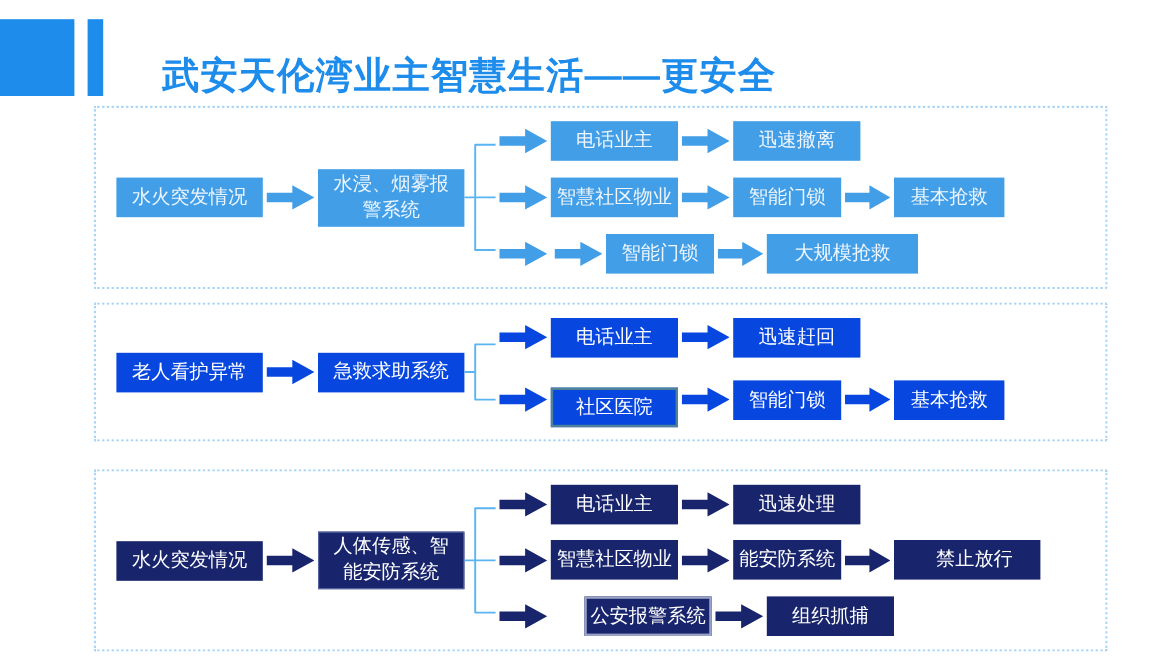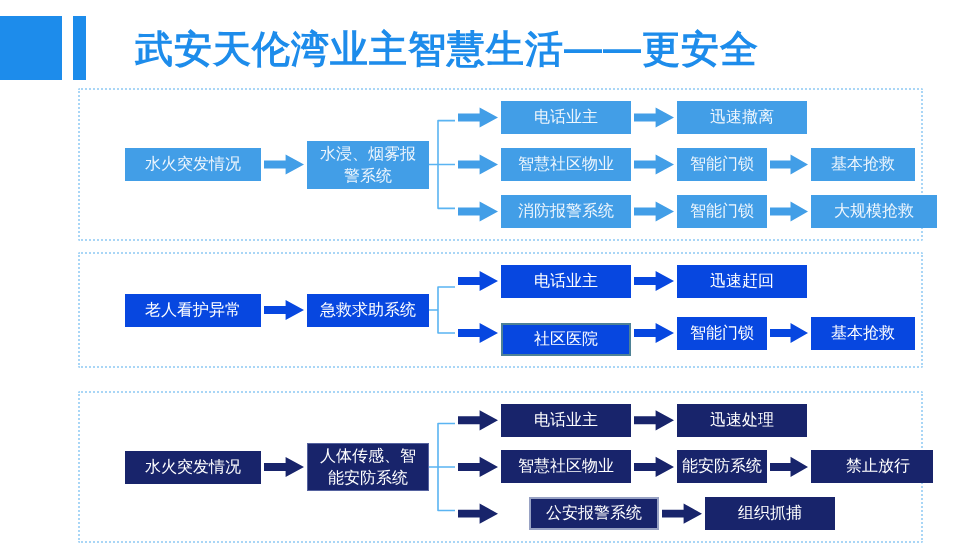--- a/index.html
+++ b/index.html
@@ -7,22 +7,22 @@
     position:relative;
     width:972px;height:547px;
     background:#ffffff;
     overflow:hidden;
     font-family:"Liberation Sans","DejaVu Sans",sans-serif;
   }
   
   .decor-square{position:absolute;left:0;top:16px;width:62px;height:64px;background:var(--accent);}
   .decor-bar{position:absolute;left:73px;top:16px;width:13px;height:64px;background:var(--accent);}
   .slide-title{
-    position:absolute;left:135px;top:24px;
-    font-size:38px;font-weight:bold;color:var(--accent);
+    position:absolute;left:135px;top:42px;
+    font-size:31px;font-weight:bold;color:var(--accent);
     letter-spacing:1px;white-space:nowrap;
   }
   
   .panel{
     position:absolute;left:78px;width:845px;
     border:2px dotted var(--panel-border);
     border-radius:2px;
     box-sizing:border-box;
     display:flex;align-items:stretch;
   }
@@ -34,25 +34,25 @@
   .node{
     display:flex;align-items:center;justify-content:center;
     text-align:center;
     height:33px;
     font-size:16px;
     flex:0 0 auto;
     box-sizing:border-box;
   }
   .system{white-space:pre-line;line-height:1.35;}
   .two-line{height:48px;}
-  .w-trigger{width:136px;margin-left:28px;}
+  .w-trigger{width:122px;}
   .w-system{width:122px;}
-  .w-c{width:130px;}
+  .w-c{width:106px;}
   .w-d{width:90px;}
-  .w-e{width:104px;}
+  .w-e{width:92px;}
   .w-f{width:126px;text-align:center;}
   .w-g{width:122px;padding-left:12px;}
   
   .panel-1 .node{background:var(--p1);color:#eef6fd;}
   .panel-2 .node{background:var(--p2);color:#ffffff;}
   .panel-3 .node{background:var(--p3);color:#ffffff;}
   .panel-3 .system{border:1px solid #55629f;}
   .b-teal{border:2px solid #4e8296 !important;margin-top:12px;}
   .b-light{border:2px solid #98a2c4 !important;margin-left:28px;}
   
@@ -99,21 +99,20 @@
         <div class="row">
           <div class="arrow"></div>
           <div class="node w-c">智慧社区物业</div>
           <div class="arrow"></div>
           <div class="node w-d">智能门锁</div>
           <div class="arrow small"></div>
           <div class="node w-e">基本抢救</div>
         </div>
         <div class="row">
           <div class="arrow"></div>
-          <div class="node w-c">消防报警系统</div>
           <div class="arrow"></div>
           <div class="node w-d">智能门锁</div>
           <div class="arrow small"></div>
           <div class="node w-f">大规模抢救</div>
         </div>
       </div>
     </div>
   </section>
 
   <section class="panel panel-2">

